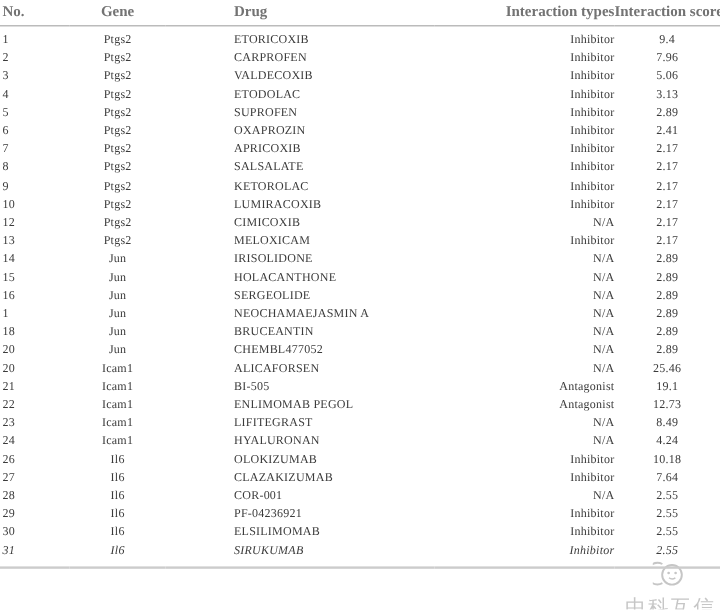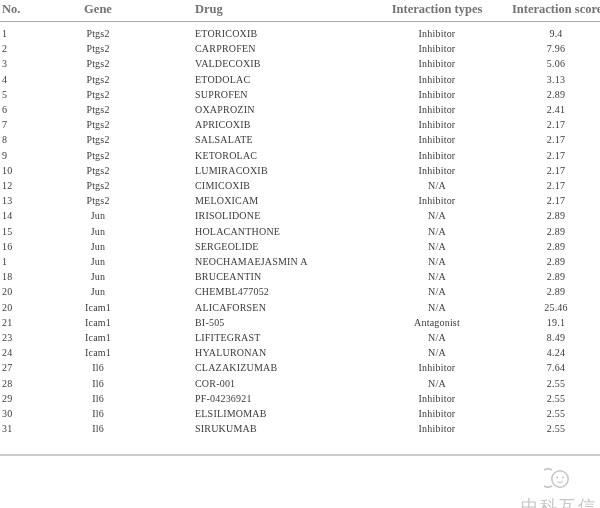--- a/index.html
+++ b/index.html
@@ -58,27 +58,27 @@
     font-size: 10px;
     color: #3b3b3b;
     height: 15.2px;
     line-height: 15.2px;
     padding: 0;
     white-space: nowrap;
     overflow: visible;
     letter-spacing: 0.2px;
   }
   table.itable tbody tr:first-child td { padding-top: 4px; }
-  table.itable tbody tr:last-child td { padding-bottom: 18px; }
+  table.itable tbody tr:last-child td { padding-bottom: 5px; font-style: italic; }
 
   
   table.itable .c0 { text-align: left; padding-left: 2px; }
   table.itable .c1 { text-align: center; }
   table.itable .c2 { text-align: left; padding-left: 57px; }
-  table.itable .c3 { text-align: center; }
+  table.itable .c3 { text-align: right; }
   table.itable .c4 { text-align: center; }
 </style>
 </head>
 <body>
 
 <div class="watermark">
   <span>
     <svg width="30" height="24" viewBox="0 0 30 24" fill="none" xmlns="http://www.w3.org/2000/svg">
       <path d="M8 4 A9 9 0 1 0 8 20" stroke="#c6c6c6" stroke-width="1.6" fill="none"></path>
       <circle cx="16" cy="13" r="8.2" stroke="#c6c6c6" stroke-width="1.6" fill="#ffffff"></circle>
@@ -242,32 +242,46 @@
         <td class="c4">25.46</td>
       </tr>
       <tr>
         <td class="c0">21</td>
         <td class="c1">Icam1</td>
         <td class="c2">BI-505</td>
         <td class="c3">Antagonist</td>
         <td class="c4">19.1</td>
       </tr>
       <tr>
+        <td class="c0">22</td>
+        <td class="c1">Icam1</td>
+        <td class="c2">ENLIMOMAB PEGOL</td>
+        <td class="c3">Antagonist</td>
+        <td class="c4">12.73</td>
+      </tr>
+      <tr>
         <td class="c0">23</td>
         <td class="c1">Icam1</td>
         <td class="c2">LIFITEGRAST</td>
         <td class="c3">N/A</td>
         <td class="c4">8.49</td>
       </tr>
       <tr>
         <td class="c0">24</td>
         <td class="c1">Icam1</td>
         <td class="c2">HYALURONAN</td>
         <td class="c3">N/A</td>
         <td class="c4">4.24</td>
+      </tr>
+      <tr>
+        <td class="c0">26</td>
+        <td class="c1">Il6</td>
+        <td class="c2">OLOKIZUMAB</td>
+        <td class="c3">Inhibitor</td>
+        <td class="c4">10.18</td>
       </tr>
       <tr>
         <td class="c0">27</td>
         <td class="c1">Il6</td>
         <td class="c2">CLAZAKIZUMAB</td>
         <td class="c3">Inhibitor</td>
         <td class="c4">7.64</td>
       </tr>
       <tr>
         <td class="c0">28</td>

